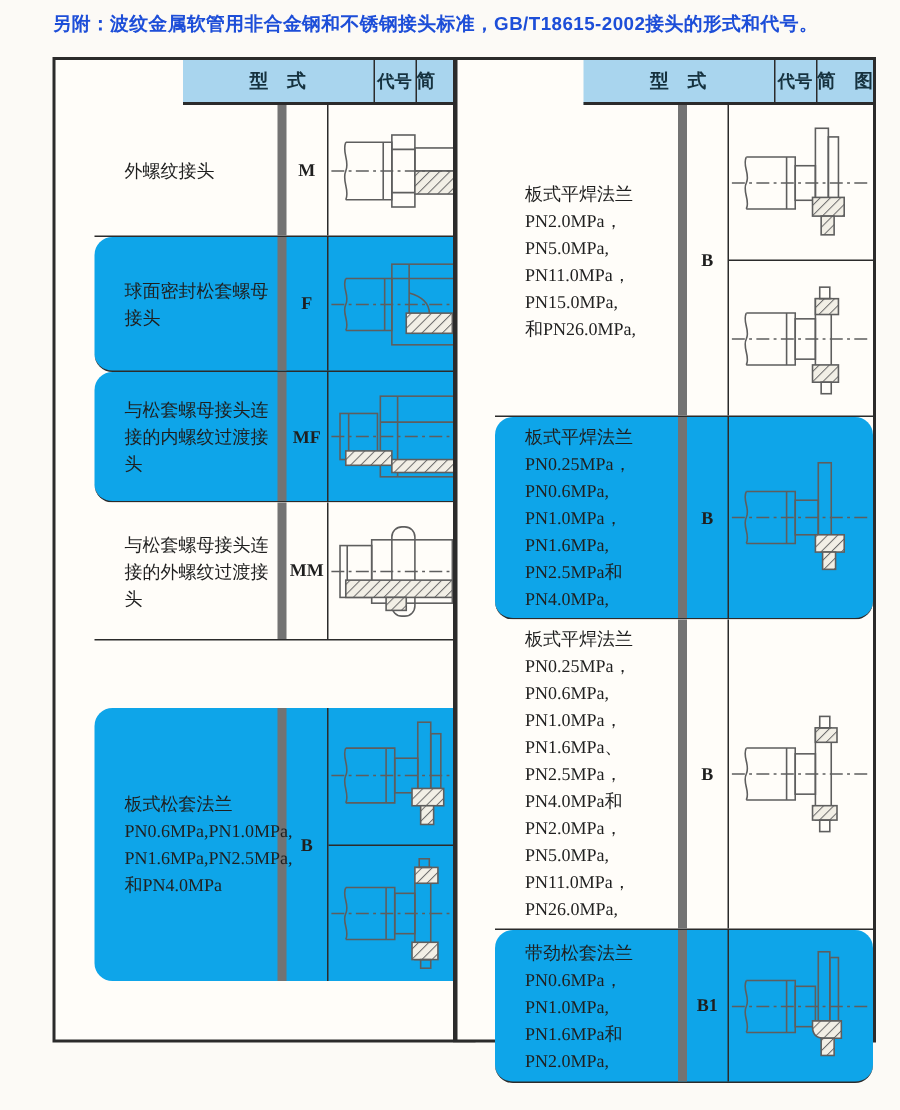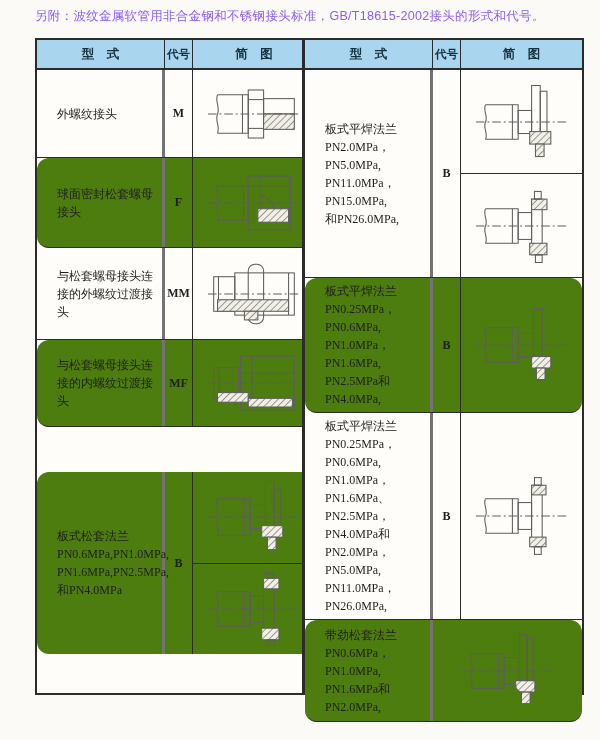--- a/index.html
+++ b/index.html
@@ -7,41 +7,41 @@
   body {
     background:#fcfaf6;
     font-family:"Liberation Serif","DejaVu Serif",serif;
     color:#1f1f1f;
     position:relative;
     overflow:hidden;
   }
   .title {
     position:absolute; left:35px; top:8px; width:540px;
     font-family:"Liberation Sans","DejaVu Sans",sans-serif;
-    font-weight:normal; font-size:12.5px; letter-spacing:0.3px;
-    color:#8b5cf6;
+    font-weight:bold; font-size:12.5px; letter-spacing:0.3px;
+    color:#1d4ed8;
   }
   .ftable {
     position:absolute; top:38px; height:657px; width:282px;
     border:2px solid #2b2b2b; background:#fffdf9;
-    display:flex; flex-direction:column;
+    display:flex; flex-direction:column;align-items:flex-end;
   }
   .ftable.left  { left:35px; }
   .ftable.right { left:302px; border-left-width:3px; }
   .hdr {
     height:30px; flex:0 0 30px; display:flex;
     background:#a9d5ee; border-bottom:2px solid #2b2b2b;
     font-size:12.5px; font-weight:bold; color:#16323f;
   }
   .hdr .hc { display:flex; align-items:center; justify-content:center; }
   .row { display:flex; border-bottom:1px solid #2b2b2b; }
   .row:last-child { border-bottom:none;margin-top:45px; }
-  .row.hl { background:#4d7c0f;border-radius:12px; }
+  .row.hl { background:#0ea5e9;border-radius:12px; }
   .c-type {
-    width:128px; flex:0 0 128px; border-right:3px solid #737373;
+    width:128px; flex:0 0 128px; border-right:6px solid #737373;
     display:flex; align-items:center; padding:4px 4px 4px 20px;
     font-size:12px; line-height:1.5; white-space:pre-line;
   }
   .c-code {
     width:28px; flex:0 0 28px; border-right:1px solid #2b2b2b;
     display:flex; align-items:center; justify-content:center;
     font-size:12px; font-weight:bold;
   }
   .hdr .h-type { width:128px; flex:0 0 128px; border-right:1px solid #2b2b2b; }
   .hdr .h-code { width:28px; flex:0 0 28px; border-right:1px solid #2b2b2b; font-size:11.5px;font-family:Liberation Mono, monospace; }
@@ -106,52 +106,52 @@
         <line class="sk" x1="44" y1="18" x2="88" y2="18"></line>
         <line class="sk" x1="56" y1="8" x2="56" y2="42"></line>
         <path class="sk" d="M56 28 q14 4 14 14"></path>
         <rect x="54" y="42" width="32" height="14" fill="url(#h)" stroke="#5e5e5e" stroke-width="1.1"></rect>
         <line class="sk" x1="2" y1="36" x2="98" y2="36" stroke-dasharray="9 3 2 3"></line>
       </svg>
     </div>
       </div>
   </div>
 
+  <div class="row hl" style="flex:0 0 87px">
+    <div class="c-type">与松套螺母接头连接的内螺纹过渡接头</div>
+    <div class="c-code">MF</div>
+    <div class="c-sketch">
+        <div class="subcell">
+      <svg width="96" height="70" viewBox="0 0 100 72">
+        <rect class="sk" x="8" y="20" width="26" height="32"></rect>
+        <line class="sk" x1="14" y1="20" x2="14" y2="52"></line>
+        <rect class="sk" x="36" y="8" width="56" height="56"></rect>
+        <line class="sk" x1="48" y1="8" x2="48" y2="64"></line>
+        <line class="sk" x1="36" y1="26" x2="92" y2="26"></line>
+        <rect x="12" y="46" width="32" height="10" fill="url(#h)" stroke="#5e5e5e" stroke-width="1.1"></rect>
+        <rect x="44" y="52" width="46" height="9" fill="url(#h)" stroke="#5e5e5e" stroke-width="1.1"></rect>
+        <line class="sk" x1="2" y1="36" x2="98" y2="36" stroke-dasharray="9 3 2 3"></line>
+      </svg>
+    </div>
+      </div>
+  </div>
+
   <div class="row" style="flex:0 0 92px">
     <div class="c-type">与松套螺母接头连接的外螺纹过渡接头</div>
     <div class="c-code">MM</div>
     <div class="c-sketch">
         <div class="subcell">
       <svg width="96" height="74" viewBox="0 0 100 72">
         <rect class="sk" x="8" y="18" width="22" height="36"></rect>
         <line class="sk" x1="13" y1="18" x2="13" y2="54"></line>
         <rect class="sk" x="30" y="14" width="62" height="44"></rect>
         <line class="sk" x1="86" y1="14" x2="86" y2="58"></line>
         <rect class="sk" x="44" y="5" width="16" height="62" rx="7"></rect>
         <rect x="12" y="42" width="74" height="12" fill="url(#h)" stroke="#5e5e5e" stroke-width="1.1"></rect>
         <rect x="40" y="54" width="14" height="9" fill="url(#h)" stroke="#5e5e5e" stroke-width="1.1"></rect>
-        <line class="sk" x1="2" y1="36" x2="98" y2="36" stroke-dasharray="9 3 2 3"></line>
-      </svg>
-    </div>
-      </div>
-  </div>
-
-  <div class="row hl" style="flex:0 0 87px">
-    <div class="c-type">与松套螺母接头连接的内螺纹过渡接头</div>
-    <div class="c-code">MF</div>
-    <div class="c-sketch">
-        <div class="subcell">
-      <svg width="96" height="70" viewBox="0 0 100 72">
-        <rect class="sk" x="8" y="20" width="26" height="32"></rect>
-        <line class="sk" x1="14" y1="20" x2="14" y2="52"></line>
-        <rect class="sk" x="36" y="8" width="56" height="56"></rect>
-        <line class="sk" x1="48" y1="8" x2="48" y2="64"></line>
-        <line class="sk" x1="36" y1="26" x2="92" y2="26"></line>
-        <rect x="12" y="46" width="32" height="10" fill="url(#h)" stroke="#5e5e5e" stroke-width="1.1"></rect>
-        <rect x="44" y="52" width="46" height="9" fill="url(#h)" stroke="#5e5e5e" stroke-width="1.1"></rect>
         <line class="sk" x1="2" y1="36" x2="98" y2="36" stroke-dasharray="9 3 2 3"></line>
       </svg>
     </div>
       </div>
   </div>
 
 
   <div class="row hl" style="flex:0 0 182px">
     <div class="c-type">板式松套法兰
 PN0.6MPa,PN1.0MPa,
@@ -279,20 +279,21 @@
         <line class="sk" x1="2" y1="40" x2="98" y2="40" stroke-dasharray="9 3 2 3"></line>
       </svg>
     </div>
       </div>
   </div>
 
   <div class="row hl" style="flex:0 0 102px">
     <div class="c-type">带劲松套法兰
 PN0.6MPa，PN1.0MPa,
 PN1.6MPa和PN2.0MPa,</div>
+    <div class="c-code">B1</div>
     <div class="c-sketch">
         <div class="subcell">
       <svg width="96" height="80" viewBox="0 0 100 80">
         <path class="sk" d="M12 22 H46 V58 H12"></path>
         <path class="sk" d="M12 22 c-3 6 3 12 0 18 c-3 6 3 12 0 18"></path>
         <line class="sk" x1="40" y1="22" x2="40" y2="58"></line>
         <rect class="sk" x="46" y="26" width="14" height="28"></rect>
         <rect class="sk" x="62" y="2" width="8" height="50"></rect>
         <rect class="sk" x="70" y="6" width="6" height="46"></rect>
         <path d="M58 50 h20 v12 h-12 q-8 0 -8 -8 z" fill="url(#h)" stroke="#5e5e5e" stroke-width="1.1"></path>

